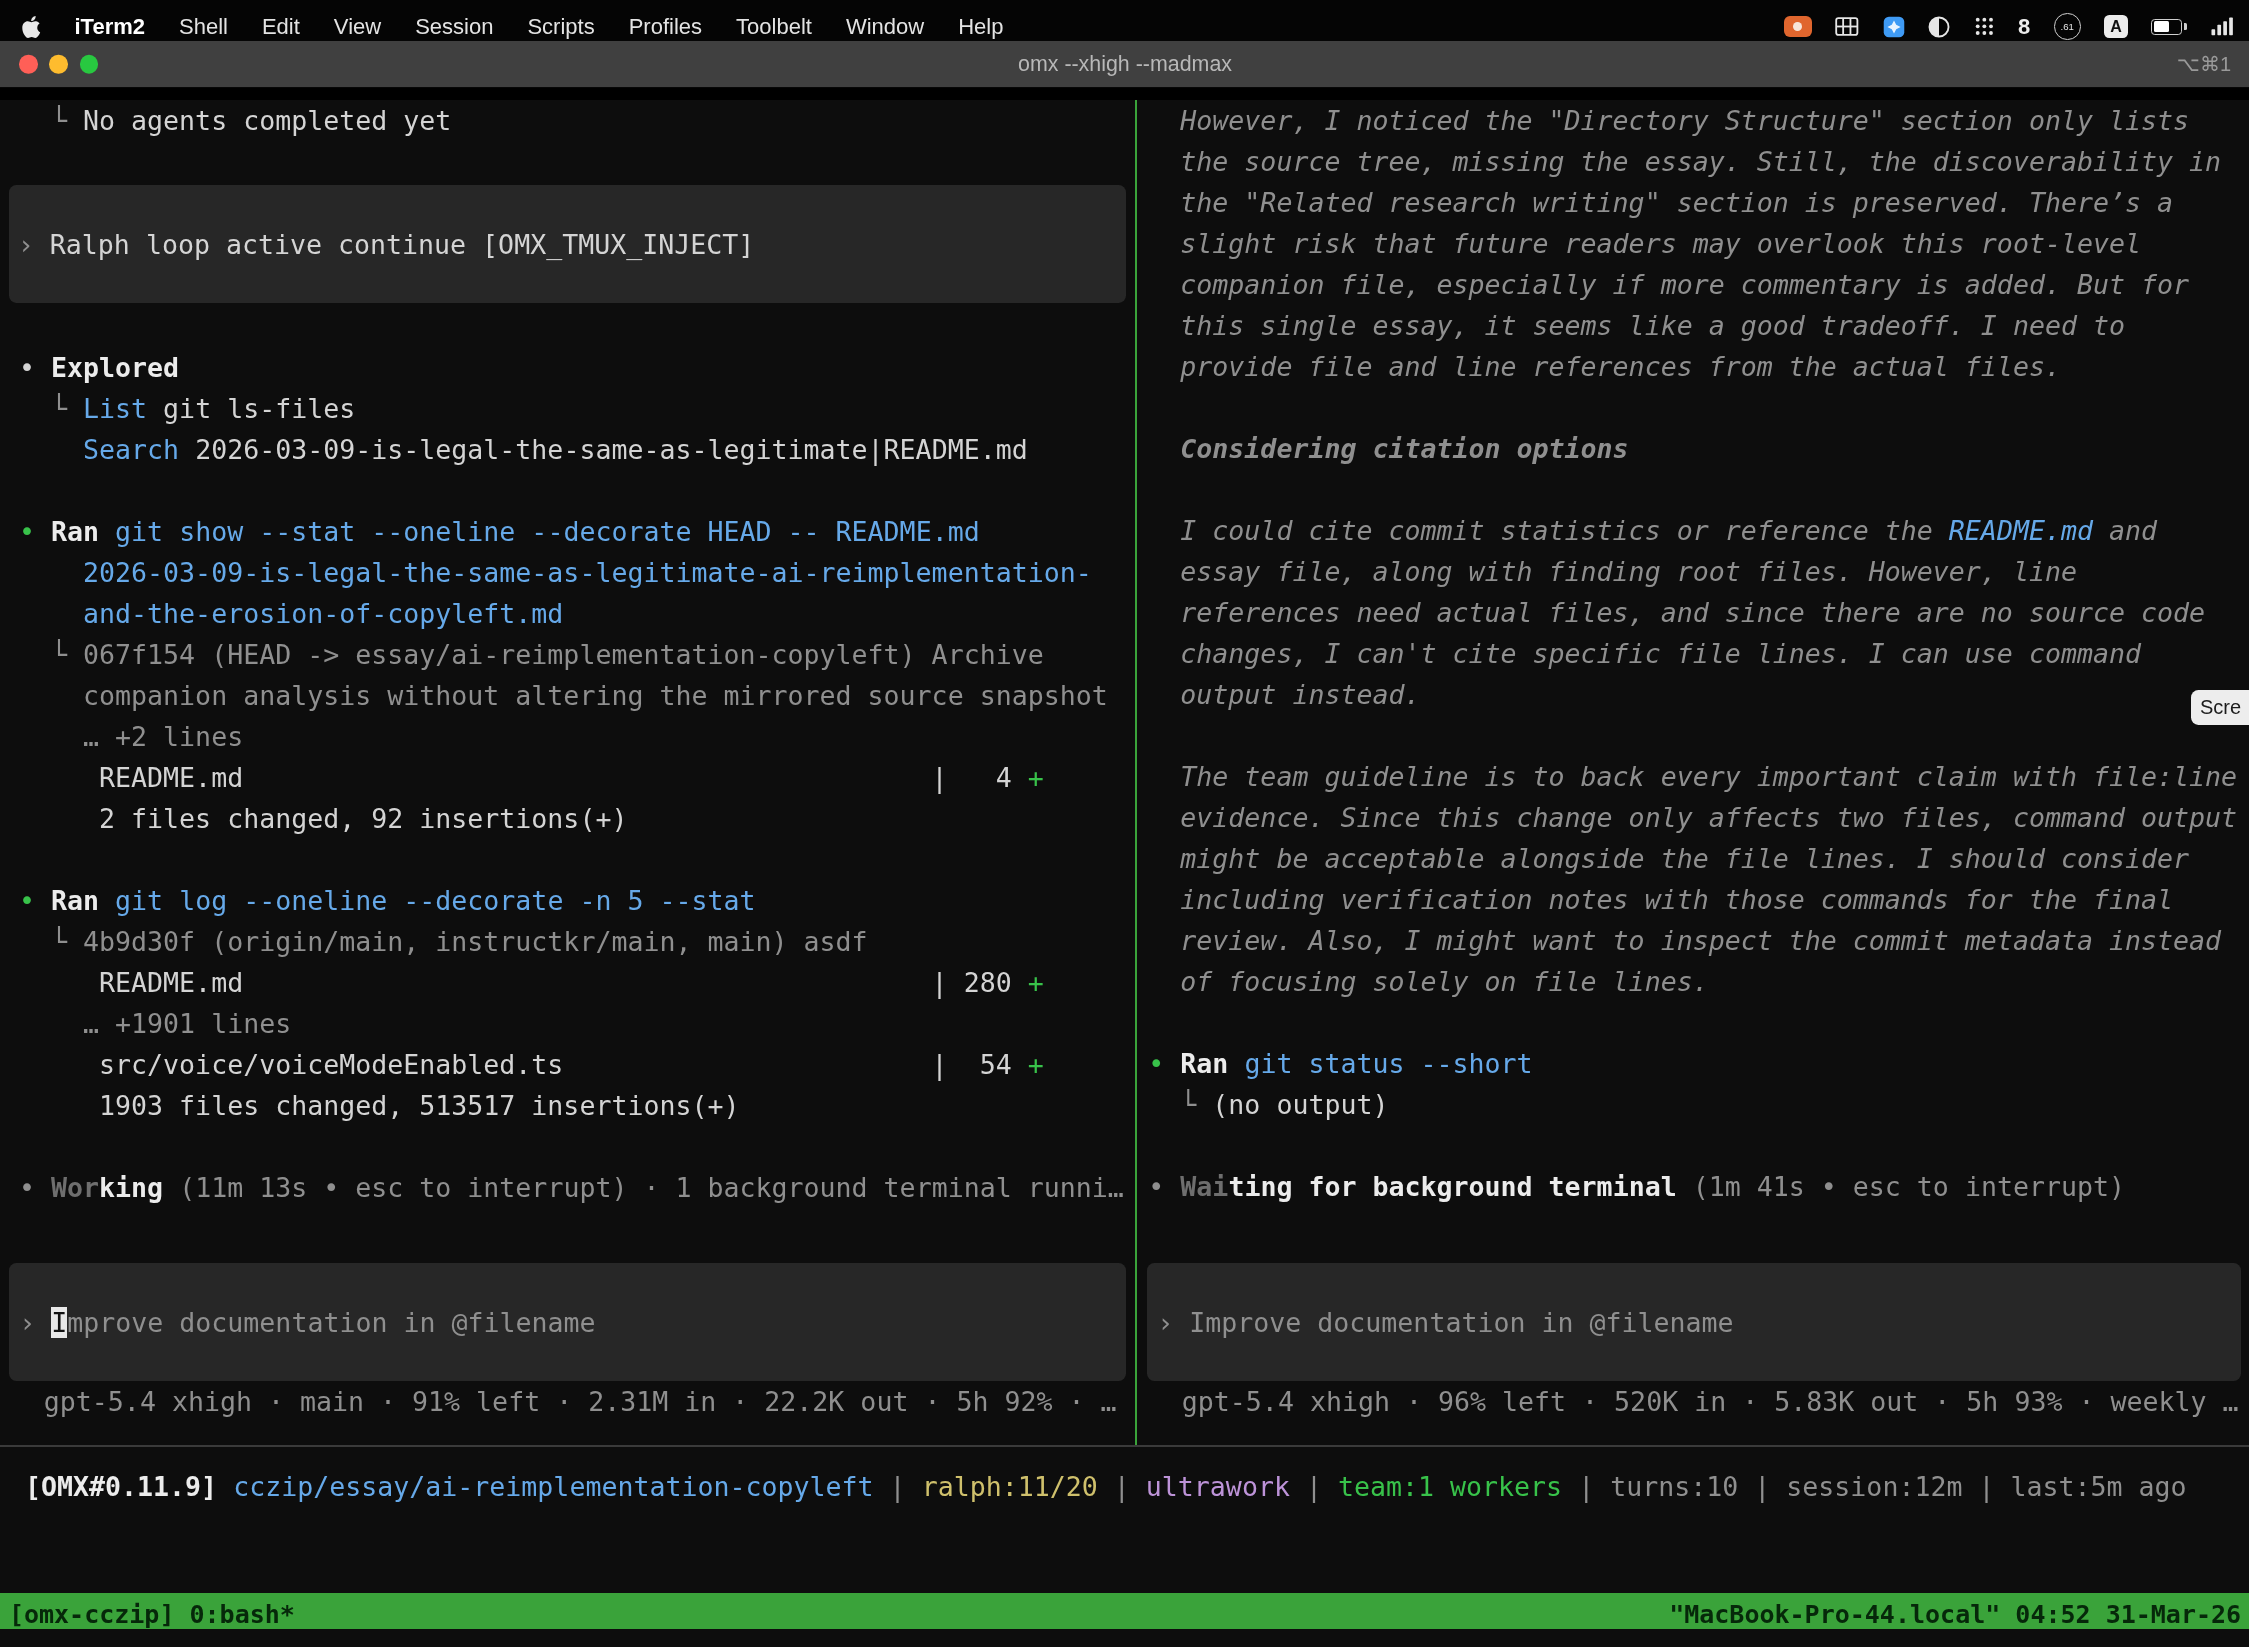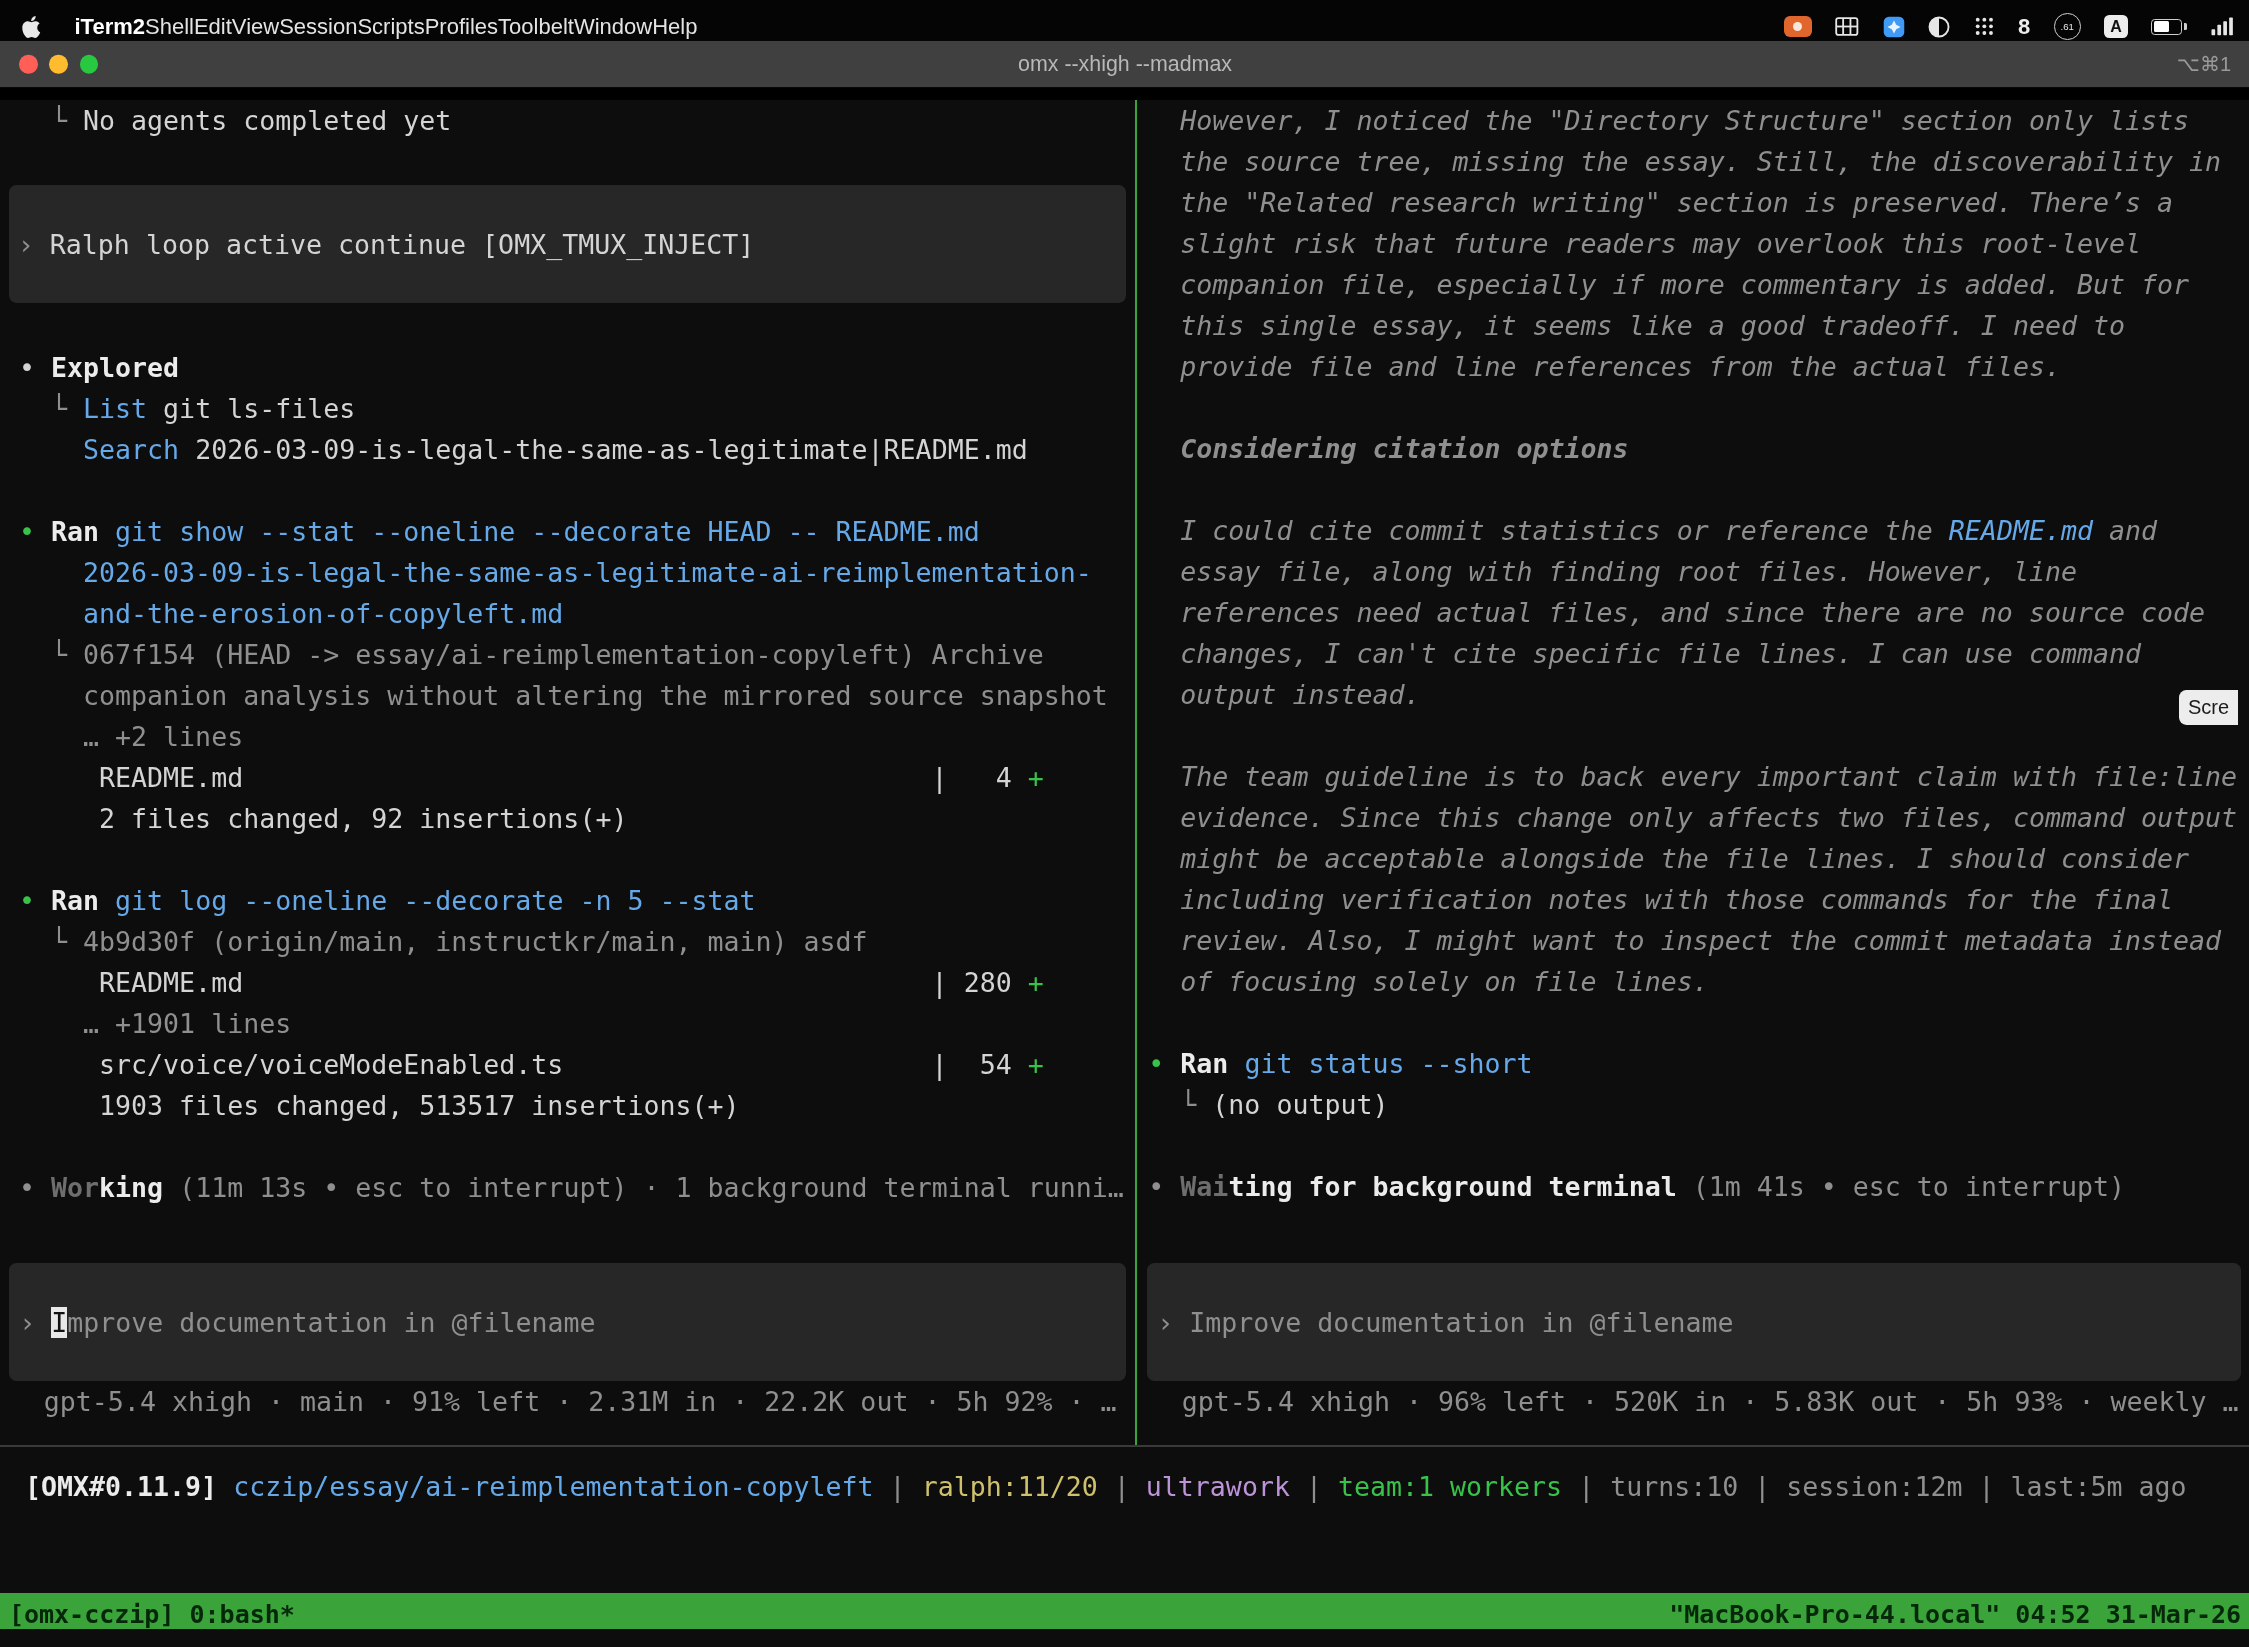--- a/index.html
+++ b/index.html
@@ -47,21 +47,21 @@
   .tbox{height:118px;margin:3px 8.9px;background:#272727;border-radius:7.4px;
     display:flex;align-items:center;padding-left:8.9px;white-space:pre}
   .input-box{position:absolute;left:8.9px;right:8.9px;top:1163px;height:118px;background:#272727;border-radius:7.4px;
     display:flex;align-items:center;padding-left:10.3px;white-space:pre}
   .status-line{position:absolute;left:0;right:0;top:1281px;height:41px;line-height:41px;white-space:pre;padding-left:11.8px}
   .divider{position:absolute;left:1135px;top:0;width:2.2px;height:1345px;background:#3aa33a}
   .hsep{position:absolute;top:1345px;left:0;right:0;height:1.5px;background:#3a3a3a}
   .omx-line{position:absolute;top:1366px;left:0;right:0;height:41px;line-height:41px;white-space:pre;padding-left:25px}
   .tmux-bar{position:absolute;top:1493px;left:0;right:0;height:36px;background:#3aa33a;color:#06280a;
     display:flex;justify-content:space-between;align-items:flex-end;padding:0 8.9px;font-size:25px;white-space:pre;font-weight:bold}
-  .edge-tab{position:absolute;top:590px;right:12px;width:59px;height:35px;background:#ededed;color:#1c1c1c;
+  .edge-tab{position:absolute;top:590px;right:0;width:59px;height:35px;background:#ededed;color:#1c1c1c;
     border-radius:7.4px 0 0 7.4px;font-family:"Liberation Sans",sans-serif;font-size:20px;
     display:flex;align-items:center;padding-left:8.9px;overflow:hidden;white-space:nowrap}
 
   
   .seg.fg{color:#d4d4d4}
   .seg.dim{color:#8f8f8f}
   .seg.shimdim{color:#6e6e6e}
   .seg.bright{color:#ececec}
   .seg.blue{color:#66a9e9}
   .seg.green{color:#38c24a}
@@ -76,21 +76,21 @@
 
 <div class="screen">
 
   <div class="menubar">
     <div class="menubar-left">
       <span class="apple-logo">
         <svg width="18.5" height="22" viewBox="0 0 814 1000">
             <path fill="#e8e8e8" d="M788.1 340.9c-5.8 4.5-108.2 62.2-108.2 190.5 0 148.4 130.3 200.9 134.2 202.2-.6 3.2-20.7 71.9-68.7 141.9-42.8 61.6-87.5 123.1-155.5 123.1s-85.5-39.5-164-39.5c-76.5 0-103.7 40.8-165.9 40.8s-105.6-57-155.5-127C46.7 790.7 0 663 0 541.8c0-194.4 126.4-297.5 250.8-297.5 66.1 0 121.2 43.4 162.7 43.4 39.5 0 101.1-46 176.3-46 28.5 0 130.9 2.6 198.3 99.2zm-234-181.5c31.1-36.9 53.1-88.1 53.1-139.3 0-7.1-.6-14.3-1.9-20.1-50.6 1.9-110.8 33.7-147.1 75.8-28.5 32.4-55.1 83.6-55.1 135.5 0 7.8 1.3 15.6 1.9 18.1 3.2.6 8.4 1.3 13.6 1.3 45.4 0 102.5-30.4 135.5-71.3z"></path>
           </svg>
       </span>
-      <span style="display:flex;">
+      <span style="display:flex;gap:34px;">
           <span class="menu-item app-name">iTerm2</span>
           <span class="menu-item">Shell</span>
           <span class="menu-item">Edit</span>
           <span class="menu-item">View</span>
           <span class="menu-item">Session</span>
           <span class="menu-item">Scripts</span>
           <span class="menu-item">Profiles</span>
           <span class="menu-item">Toolbelt</span>
           <span class="menu-item">Window</span>
           <span class="menu-item">Help</span>

